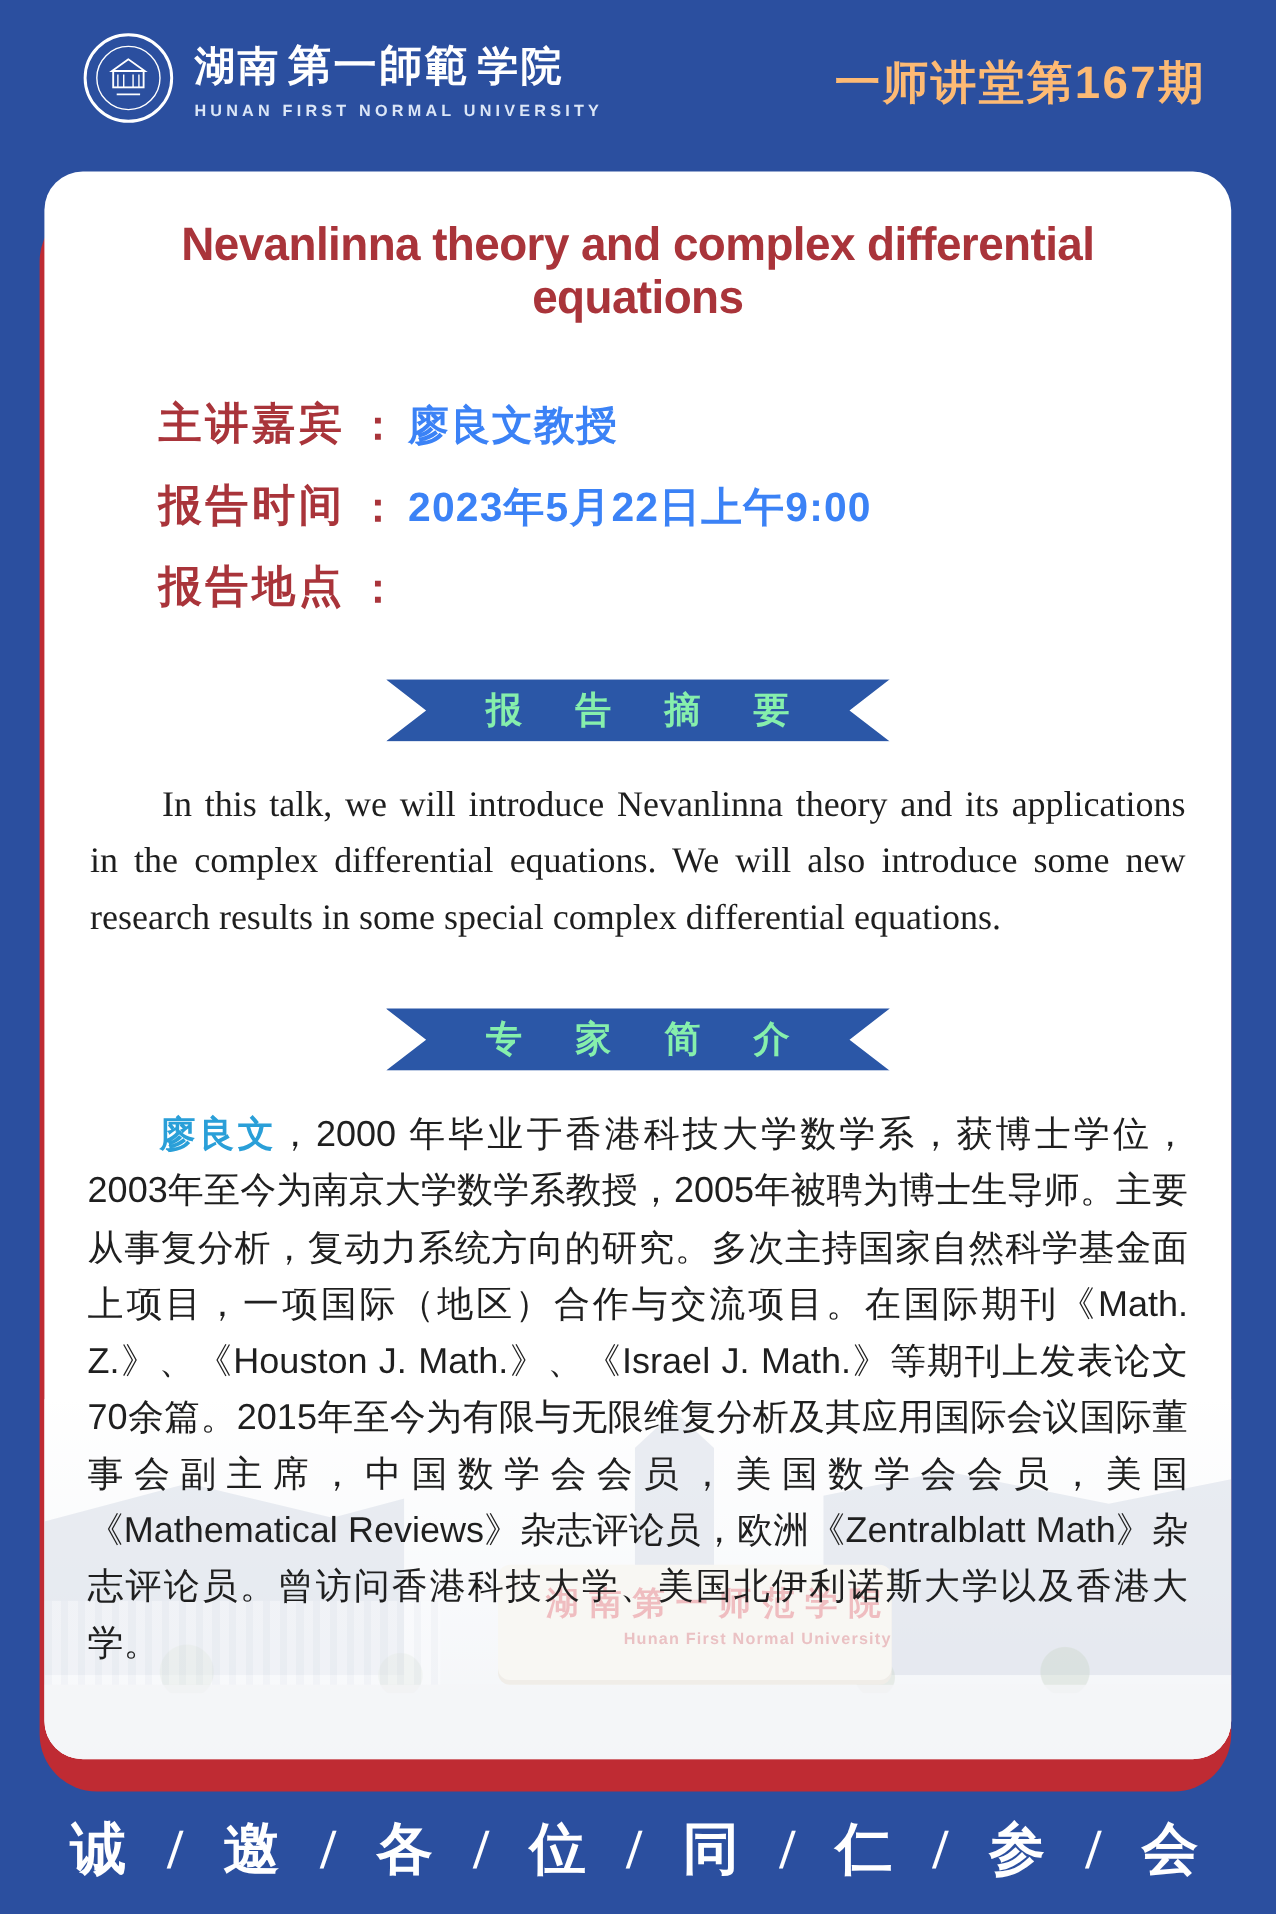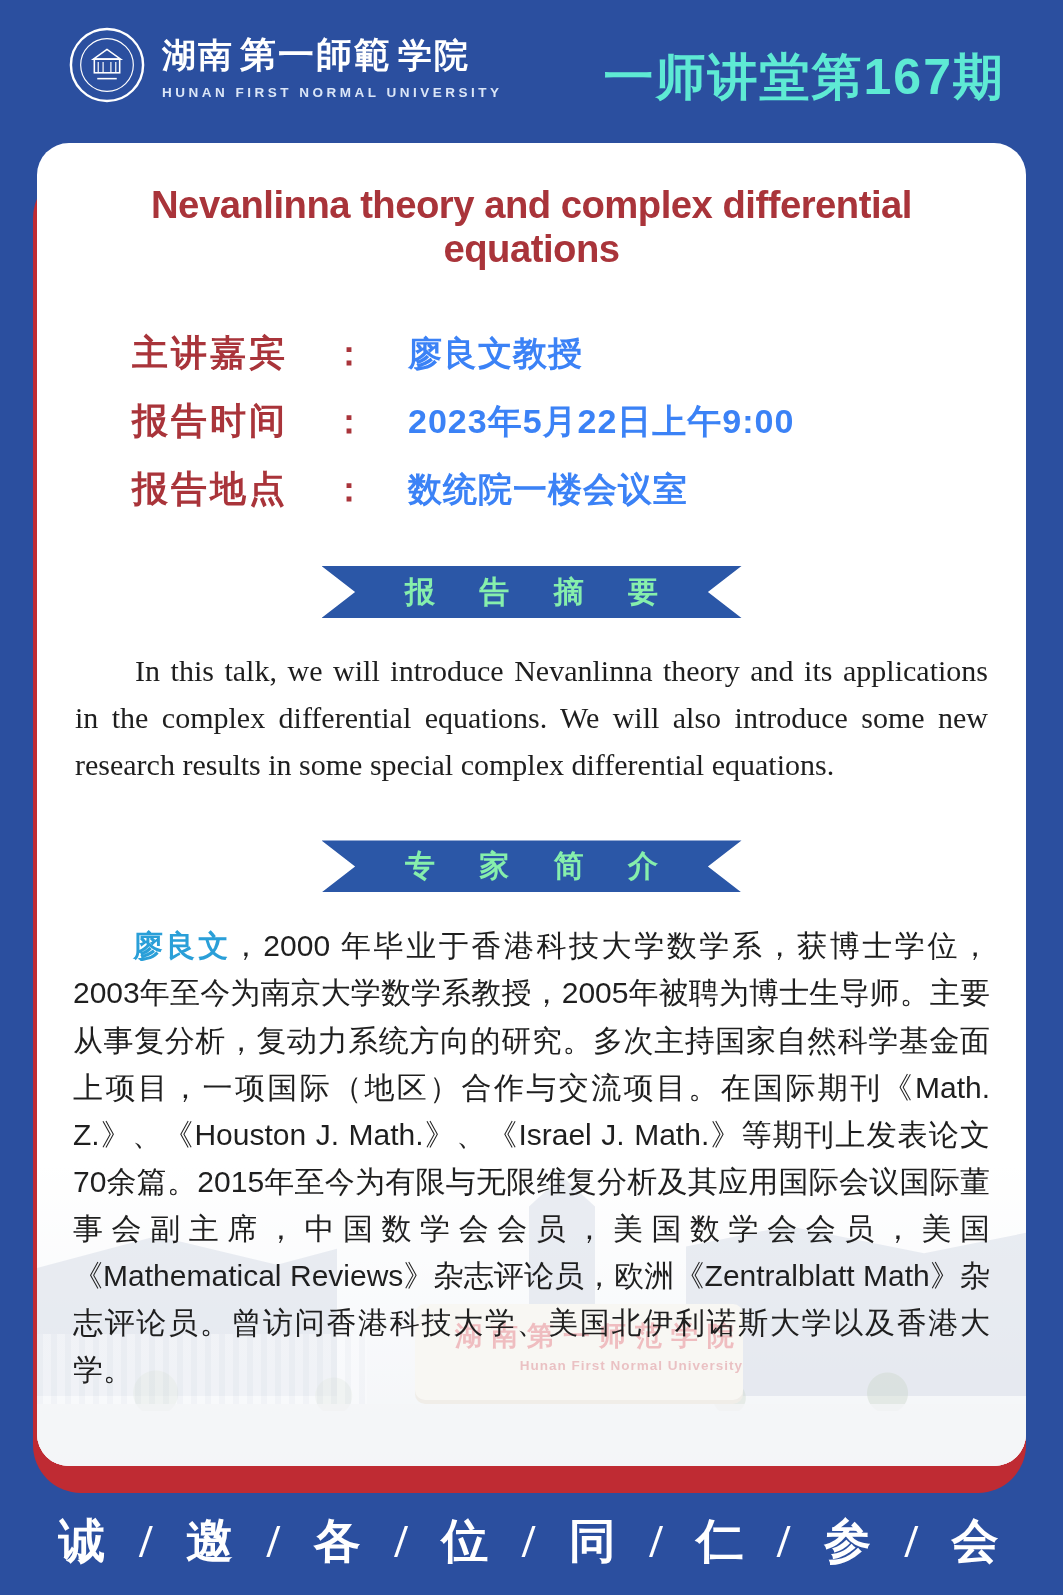--- a/index.html
+++ b/index.html
@@ -9,31 +9,31 @@
     font-family:"Liberation Sans", sans-serif;
   }
   
   .header{position:absolute;top:0;left:0;width:1063px;height:143px;}
   .logo-block{position:absolute;left:68px;top:26px;display:flex;align-items:center;}
   .seal{width:78px;height:78px;flex:0 0 auto;}
   .wordmark{margin-left:16px;color:#ffffff;}
   .wordmark-cn{font-size:34px;font-weight:700;letter-spacing:2px;display:flex;align-items:baseline;gap:6px;}
   .wordmark-script{font-family:"DejaVu Serif", serif;font-weight:700;font-size:36px;}
   .wordmark-en{font-size:13.5px;letter-spacing:3.5px;margin-top:5px;color:#dbe6f7;font-weight:600;}
-  .issue-title{position:absolute;right:58px;top:44px;color:#5eead4;font-size:50px;font-weight:800;letter-spacing:2px;}
+  .issue-title{position:absolute;right:58px;top:44px;color:#fdba74;font-size:38px;font-weight:800;letter-spacing:2px;}
   
   .card-red{position:absolute;left:33px;top:170px;width:993px;height:1323px;background:#bf2b33;border-radius:48px;}
   .card{position:absolute;left:37px;top:143px;width:989px;height:1323px;background:#ffffff;border-radius:32px;overflow:hidden;}
   .talk-title{
     margin:40px 20px 0;text-align:center;
     color:#a9343a;font-size:39px;font-weight:800;letter-spacing:-0.5px;
     transform:scaleX(0.98);
   }
   .info-block{margin:58px 0 0 95px;}
-  .info-row{display:flex;align-items:center;margin-bottom:19px;gap:34px;}
+  .info-row{display:flex;align-items:flex-end;margin-bottom:19px;}
   .info-label{color:#a9343a;font-size:36px;font-weight:800;letter-spacing:3px;}
   .info-colon{color:#a9343a;font-size:34px;font-weight:800;margin:0 8px 0 10px;}
   .info-value{color:#3b82f6;font-size:34px;font-weight:700;letter-spacing:1px;}
   
   .ribbon{
     width:420px;height:52px;margin:52px auto 0;background:#2b57a7;
     clip-path:polygon(0 0,100% 0,92% 50%,100% 100%,0 100%,8% 50%);
     display:flex;align-items:center;justify-content:center;
   }
   .ribbon span{color:#86efac;font-size:30px;font-weight:800;letter-spacing:18px;text-indent:18px;}
@@ -121,21 +121,20 @@
       <span class="info-value">廖良文教授</span>
     </div>
     <div class="info-row">
       <span class="info-label">报告时间</span>
       <span class="info-colon">：</span>
       <span class="info-value">2023年5月22日上午9:00</span>
     </div>
     <div class="info-row">
       <span class="info-label">报告地点</span>
       <span class="info-colon">：</span>
-      <span class="info-value">数统院一楼会议室</span>
     </div>
   </div>
 
   <div class="ribbon">
     <span>报 告 摘 要</span>
   </div>
 
   <div class="abstract">In this talk, we will introduce Nevanlinna theory and its applications in the complex differential equations. We will also introduce some new research results in some special complex differential equations.</div>
 
   <div class="ribbon">

